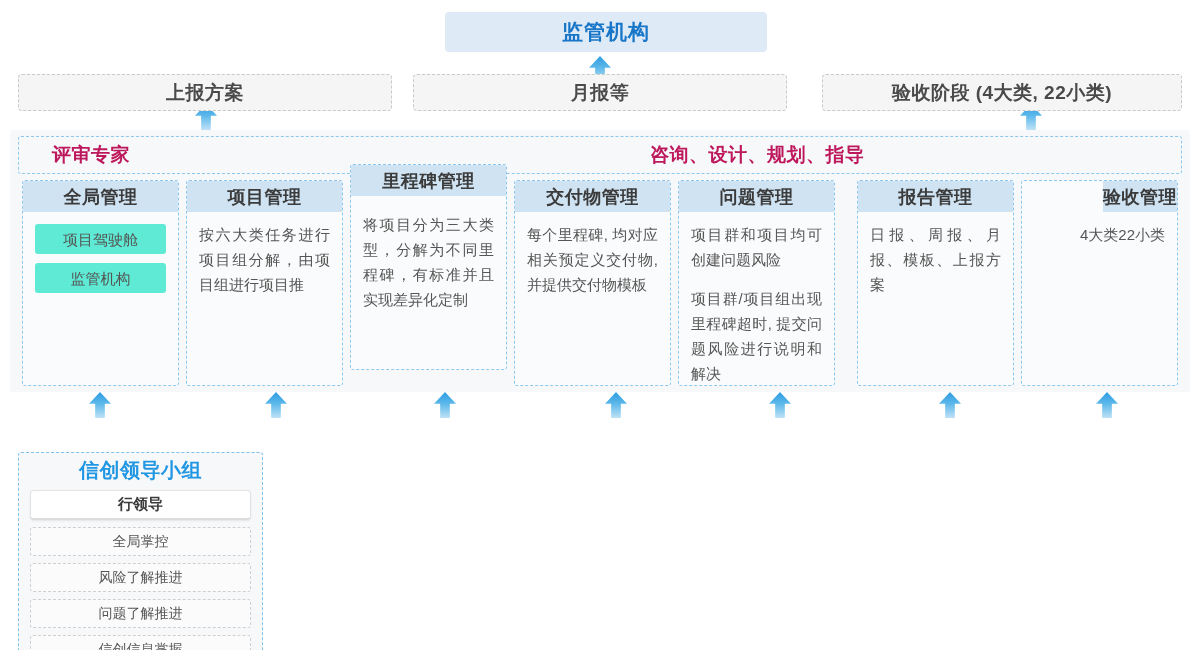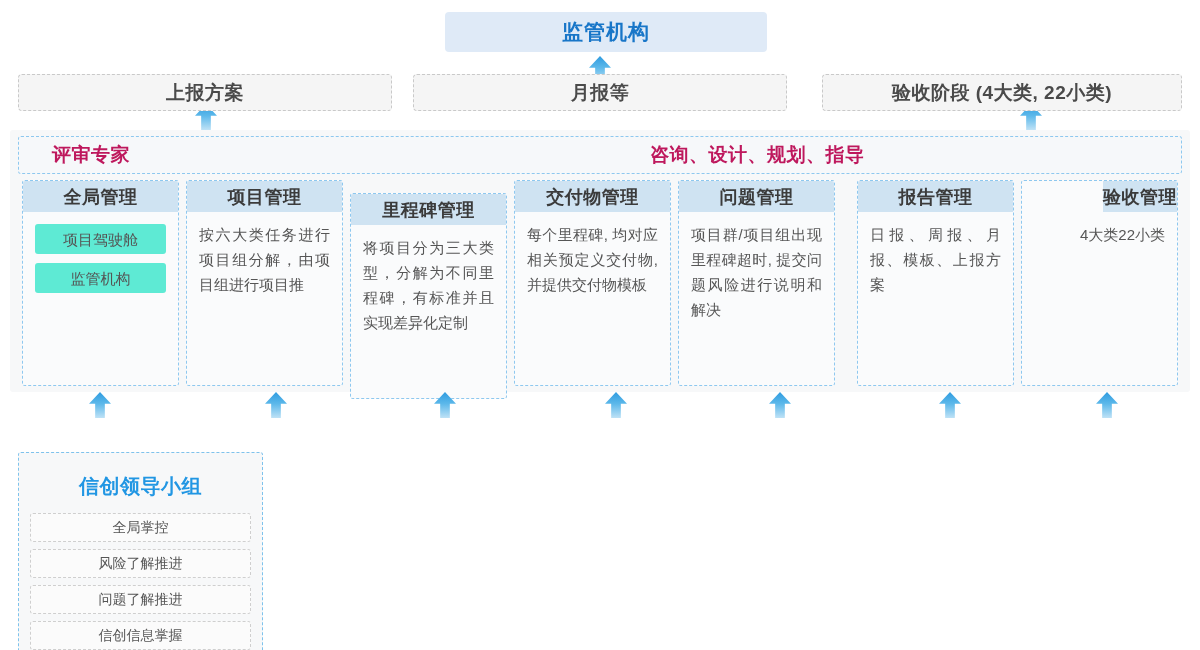--- a/index.html
+++ b/index.html
@@ -150,37 +150,38 @@
     </div>
   </div>
 
   <div class="abs module-col" style="left:186px;top:180px;width:157px;height:206px;">
     <div class="module-head">项目管理</div>
     <div class="module-body">
       <p>按六大类任务进行项目组分解，由项目组进行项目推</p>
     </div>
   </div>
 
-  <div class="abs module-col" style="left:350px;top:193px;width:157px;height:206px;">
+  <div class="abs module-col" style="left:350px;top:164px;width:157px;height:206px;gap:6px;">
     <div class="module-head">里程碑管理</div>
     <div class="module-body">
       <p>将项目分为三大类型，分解为不同里程碑，有标准并且实现差异化定制</p>
     </div>
   </div>
 
   <div class="abs module-col" style="left:514px;top:180px;width:157px;height:206px;">
     <div class="module-head">交付物管理</div>
     <div class="module-body">
       <p>每个里程碑, 均对应相关预定义交付物, 并提供交付物模板</p>
     </div>
   </div>
 
   <div class="abs module-col" style="left:678px;top:180px;width:157px;height:206px;">
     <div class="module-head">问题管理</div>
     <div class="module-body">
+      <p>项目群和项目均可创建问题风险</p>
       <p>项目群/项目组出现里程碑超时, 提交问题风险进行说明和解决</p>
     </div>
   </div>
 
   <div class="abs module-col" style="left:857px;top:180px;width:157px;height:206px;">
     <div class="module-head">报告管理</div>
     <div class="module-body">
       <p>日报、周报、月报、模板、上报方案</p>
     </div>
   </div>
@@ -194,22 +195,23 @@
 
   <div class="abs arrow-up" style="left:89px;top:392px;"></div>
   <div class="abs arrow-up" style="left:265px;top:392px;"></div>
   <div class="abs arrow-up" style="left:434px;top:392px;"></div>
   <div class="abs arrow-up" style="left:605px;top:392px;"></div>
   <div class="abs arrow-up" style="left:769px;top:392px;"></div>
   <div class="abs arrow-up" style="left:939px;top:392px;"></div>
   <div class="abs arrow-up" style="left:1096px;top:392px;"></div>
 
   <div class="abs bottom-group" style="left:18px;top:414px;width:245px;height:214px;">
-    <div class="group-title" style="margin-top:20px;font-family:Liberation Mono, monospace;">信创领导小组</div>
+    <div class="group-title" style="margin-top:4px;font-family:Liberation Mono, monospace;">信创领导小组</div>
     <div style="padding:6px 11px 0 11px;">
+      <div class="role-head">行领导</div>
       <div class="task" style="margin-top:7px;">全局掌控</div>
       <div class="task" style="margin-top:7px;">风险了解推进</div>
       <div class="task" style="margin-top:7px;">问题了解推进</div>
       <div class="task" style="margin-top:7px;">信创信息掌握</div>
     </div>
   </div>
 
 </div>
 
 </body></html>

